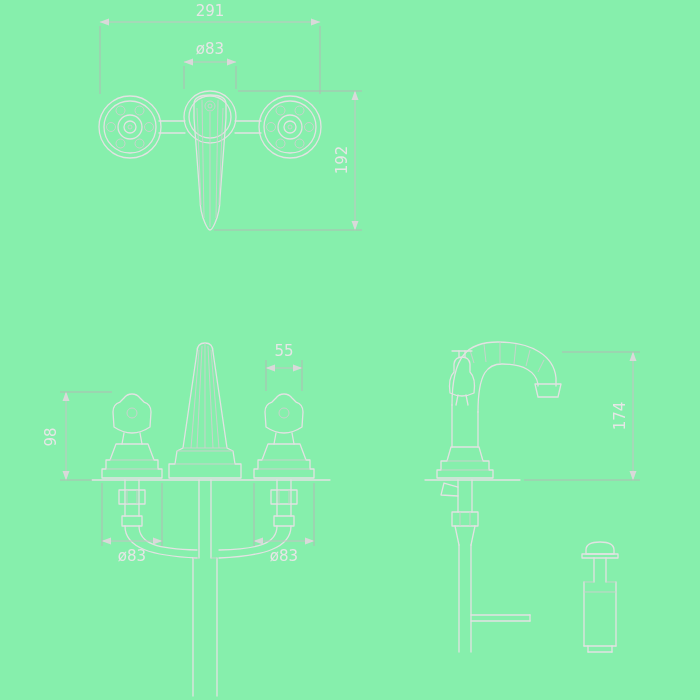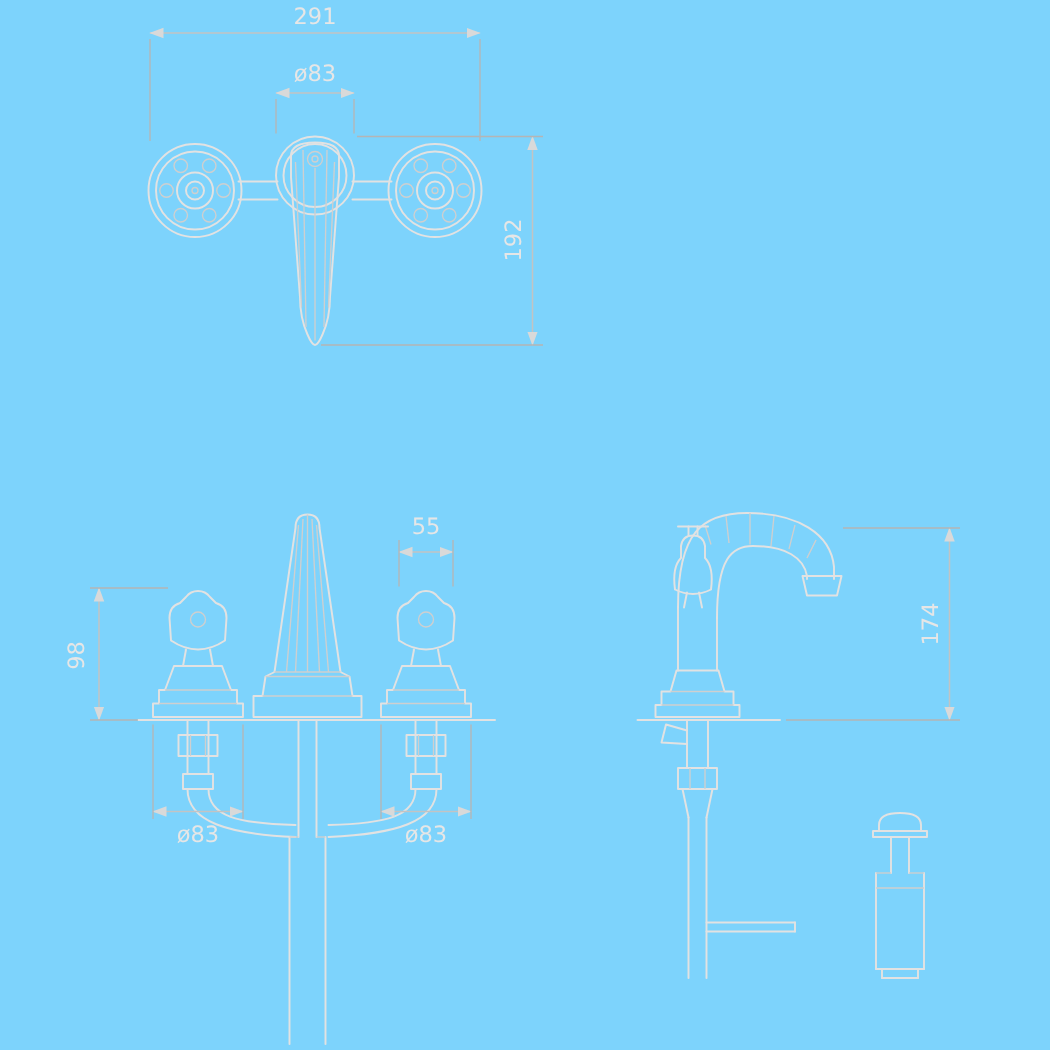--- a/index.html
+++ b/index.html
@@ -1,16 +1,16 @@
 <!DOCTYPE html>
 <html><head>
 <meta charset="utf-8">
 <style>
   html,body{margin:0;padding:0;background:#000;}
-  .stage{width:700px;height:700px;background:#7dd3fc;position:relative;overflow:hidden;}
+  .stage{width:700px;height:700px;background:#86efac;position:relative;overflow:hidden;}
   svg{display:block;}
   .ln{fill:none;stroke:#e2e2e2;stroke-width:1.3;stroke-linecap:round;stroke-linejoin:round;}
   .thin{fill:none;stroke:#cfcfcf;stroke-width:0.9;}
   .dimln{fill:none;stroke:#c3c3c3;stroke-width:1;}
   .ext{fill:none;stroke:#b5b5b5;stroke-width:0.9;}
   .dimtxt{fill:#e6e6e6;font-family:"DejaVu Sans",sans-serif;font-size:15px;}
   .mid{text-anchor:middle;}
 </style>
 </head>
 <body>

